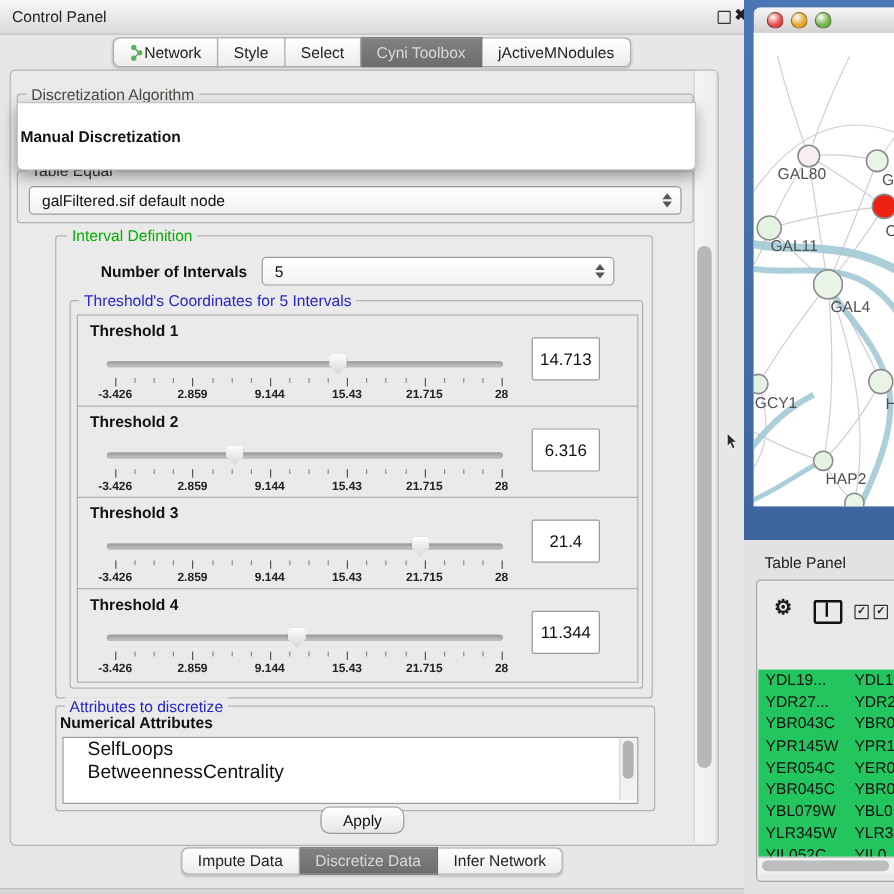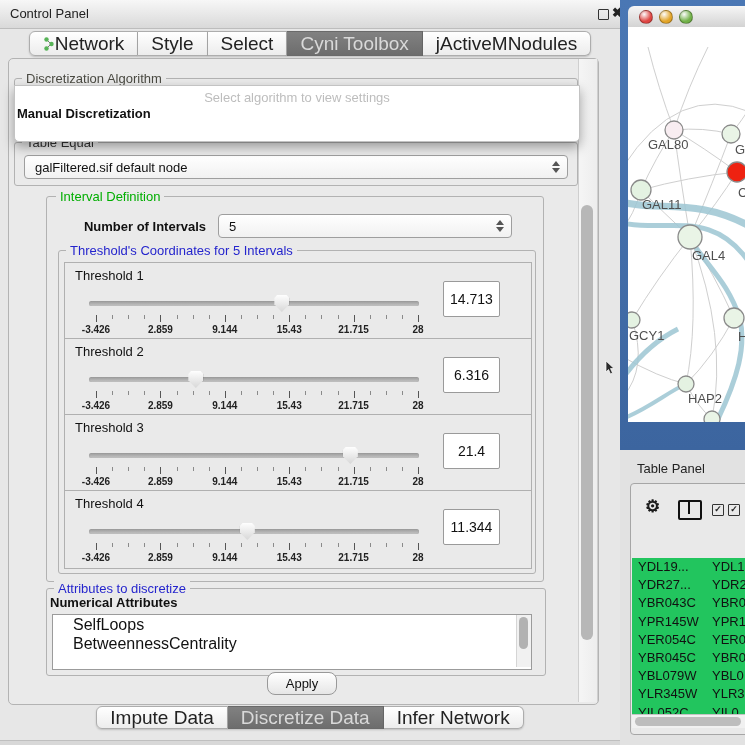--- a/index.html
+++ b/index.html
@@ -11,21 +11,21 @@
   
   #cp-titlebar{left:0;top:0;width:620px;height:28px;
      background:linear-gradient(#f7f7f7,#d9d9d9);border-bottom:1px solid #bdbdbd;}
   #cp-title{left:10px;top:6px;font-size:13px;color:#222;}
   #float-ico{left:598px;top:9px;width:9px;height:9px;border:1.6px solid #333;border-radius:1px;}
   #close-ico{left:612px;top:5px;font-size:13px;font-weight:bold;color:#222;}
 
   .tabstrip{display:flex;justify-content:center;}
   #top-tabstrip{left:0;top:31px;width:620px;height:25px;}
   #bottom-tabstrip{left:0;top:706px;width:620px;height:23px;}
-  .tab{display:flex;align-items:center;gap:0;padding:0 13px;font-size:19px;color:#222;
+  .tab{display:flex;align-items:center;gap:0;padding:0 13px;font-size:13px;color:#222;
        background:linear-gradient(#ffffff,#ececec);border:1px solid #adadad;border-left:none;
        box-shadow:0 1px 2px rgba(0,0,0,.18);white-space:nowrap;}
   .tab:first-child{border-left:1px solid #adadad;border-radius:6px 0 0 6px;}
   .tab:last-child{border-radius:0 6px 6px 0;}
   .tab.active{background:linear-gradient(#818181,#6d6d6d);color:#d9d9d9;border-color:#6a6a6a;}
 
   #content-panel{left:8px;top:58px;width:589px;height:645px;background:#eaeaea;
      border:1px solid #b3b3b3;border-radius:5px;}
 
   
@@ -44,21 +44,21 @@
   
   #focus-combo{left:20px;top:100px;width:562px;height:26px;background:#fff;border-radius:5px;
      border:1px solid #5b8cd8;box-shadow:0 0 0 3px #8fb3e6;}
   #algo-popup{left:14px;top:85px;width:564px;height:55px;background:#fff;
      border:1px solid #c3c3c3;border-radius:0 0 5px 5px;box-shadow:0 5px 12px rgba(0,0,0,.35);z-index:6;}
   #popup-hint{position:absolute;left:0;top:4px;width:100%;text-align:center;font-size:13px;color:#bdbdbd;}
   .popup-item{position:absolute;left:2px;font-size:13px;color:#111;white-space:nowrap;}
 
   
   .th-row{position:absolute;left:0;width:466px;height:77px;border:1px solid #b0b0b0;background:#eaeaea;}
-  .th-name{position:absolute;left:10px;top:5px;font-size:13px;font-weight:normal;color:#111;}
+  .th-name{position:absolute;left:10px;top:5px;font-size:13px;font-weight:bold;color:#111;}
   .slider{position:absolute;left:24px;top:32px;width:330px;height:42px;}
   .track{position:absolute;left:0;top:6px;width:330px;height:5px;border-radius:3px;
          background:linear-gradient(#9a9a9a,#c6c6c6);box-shadow:inset 0 0 1px #8a8a8a;}
   .thumb{position:absolute;top:0px;width:15px;height:17px;
          background:linear-gradient(#fefefe,#d7d7d7);
          clip-path:polygon(18% 0,82% 0,100% 18%,100% 55%,50% 100%,0 55%,0 18%);
          filter:drop-shadow(0 0 1px rgba(0,0,0,.65));}
   .tick{position:absolute;width:1px;background:#8a8a8a;}
   .tick.major{background:#555;}
   .tick-lab{position:absolute;width:60px;text-align:center;font-size:10px;font-weight:bold;color:#222;}
@@ -149,21 +149,20 @@
       </div>
     </div>
 
   <div id="content-panel" class="abs"></div>
 
   <div class="abs grp" style="left:14px;top:78px;width:562px;height:58px;"></div>
   <div class="grp-label" style="left:22px;top:71px;color:#4a4a42;">Discretization Algorithm</div>
   <div id="focus-combo" class="abs"></div>
 
   <div id="algo-popup" class="abs">
-    <div id="popup-hint">Select algorithm to view settings</div>
   <div class="popup-item" style="top: 20px; font-weight: bold;">Manual Discretization</div>
     </div>
 
   <div class="abs grp" style="left:14px;top:142px;width:562px;height:42px;"></div>
   <div class="grp-label" style="left:22px;top:135px;color:#333;">Table Equal</div>
   <div class="abs combo" style="left:24px;top:155px;width:522px;height:22px;">
     <span>galFiltered.sif default node</span>
     <div class="spinner">
         <div class="up"></div>
         <div class="dn"></div>

